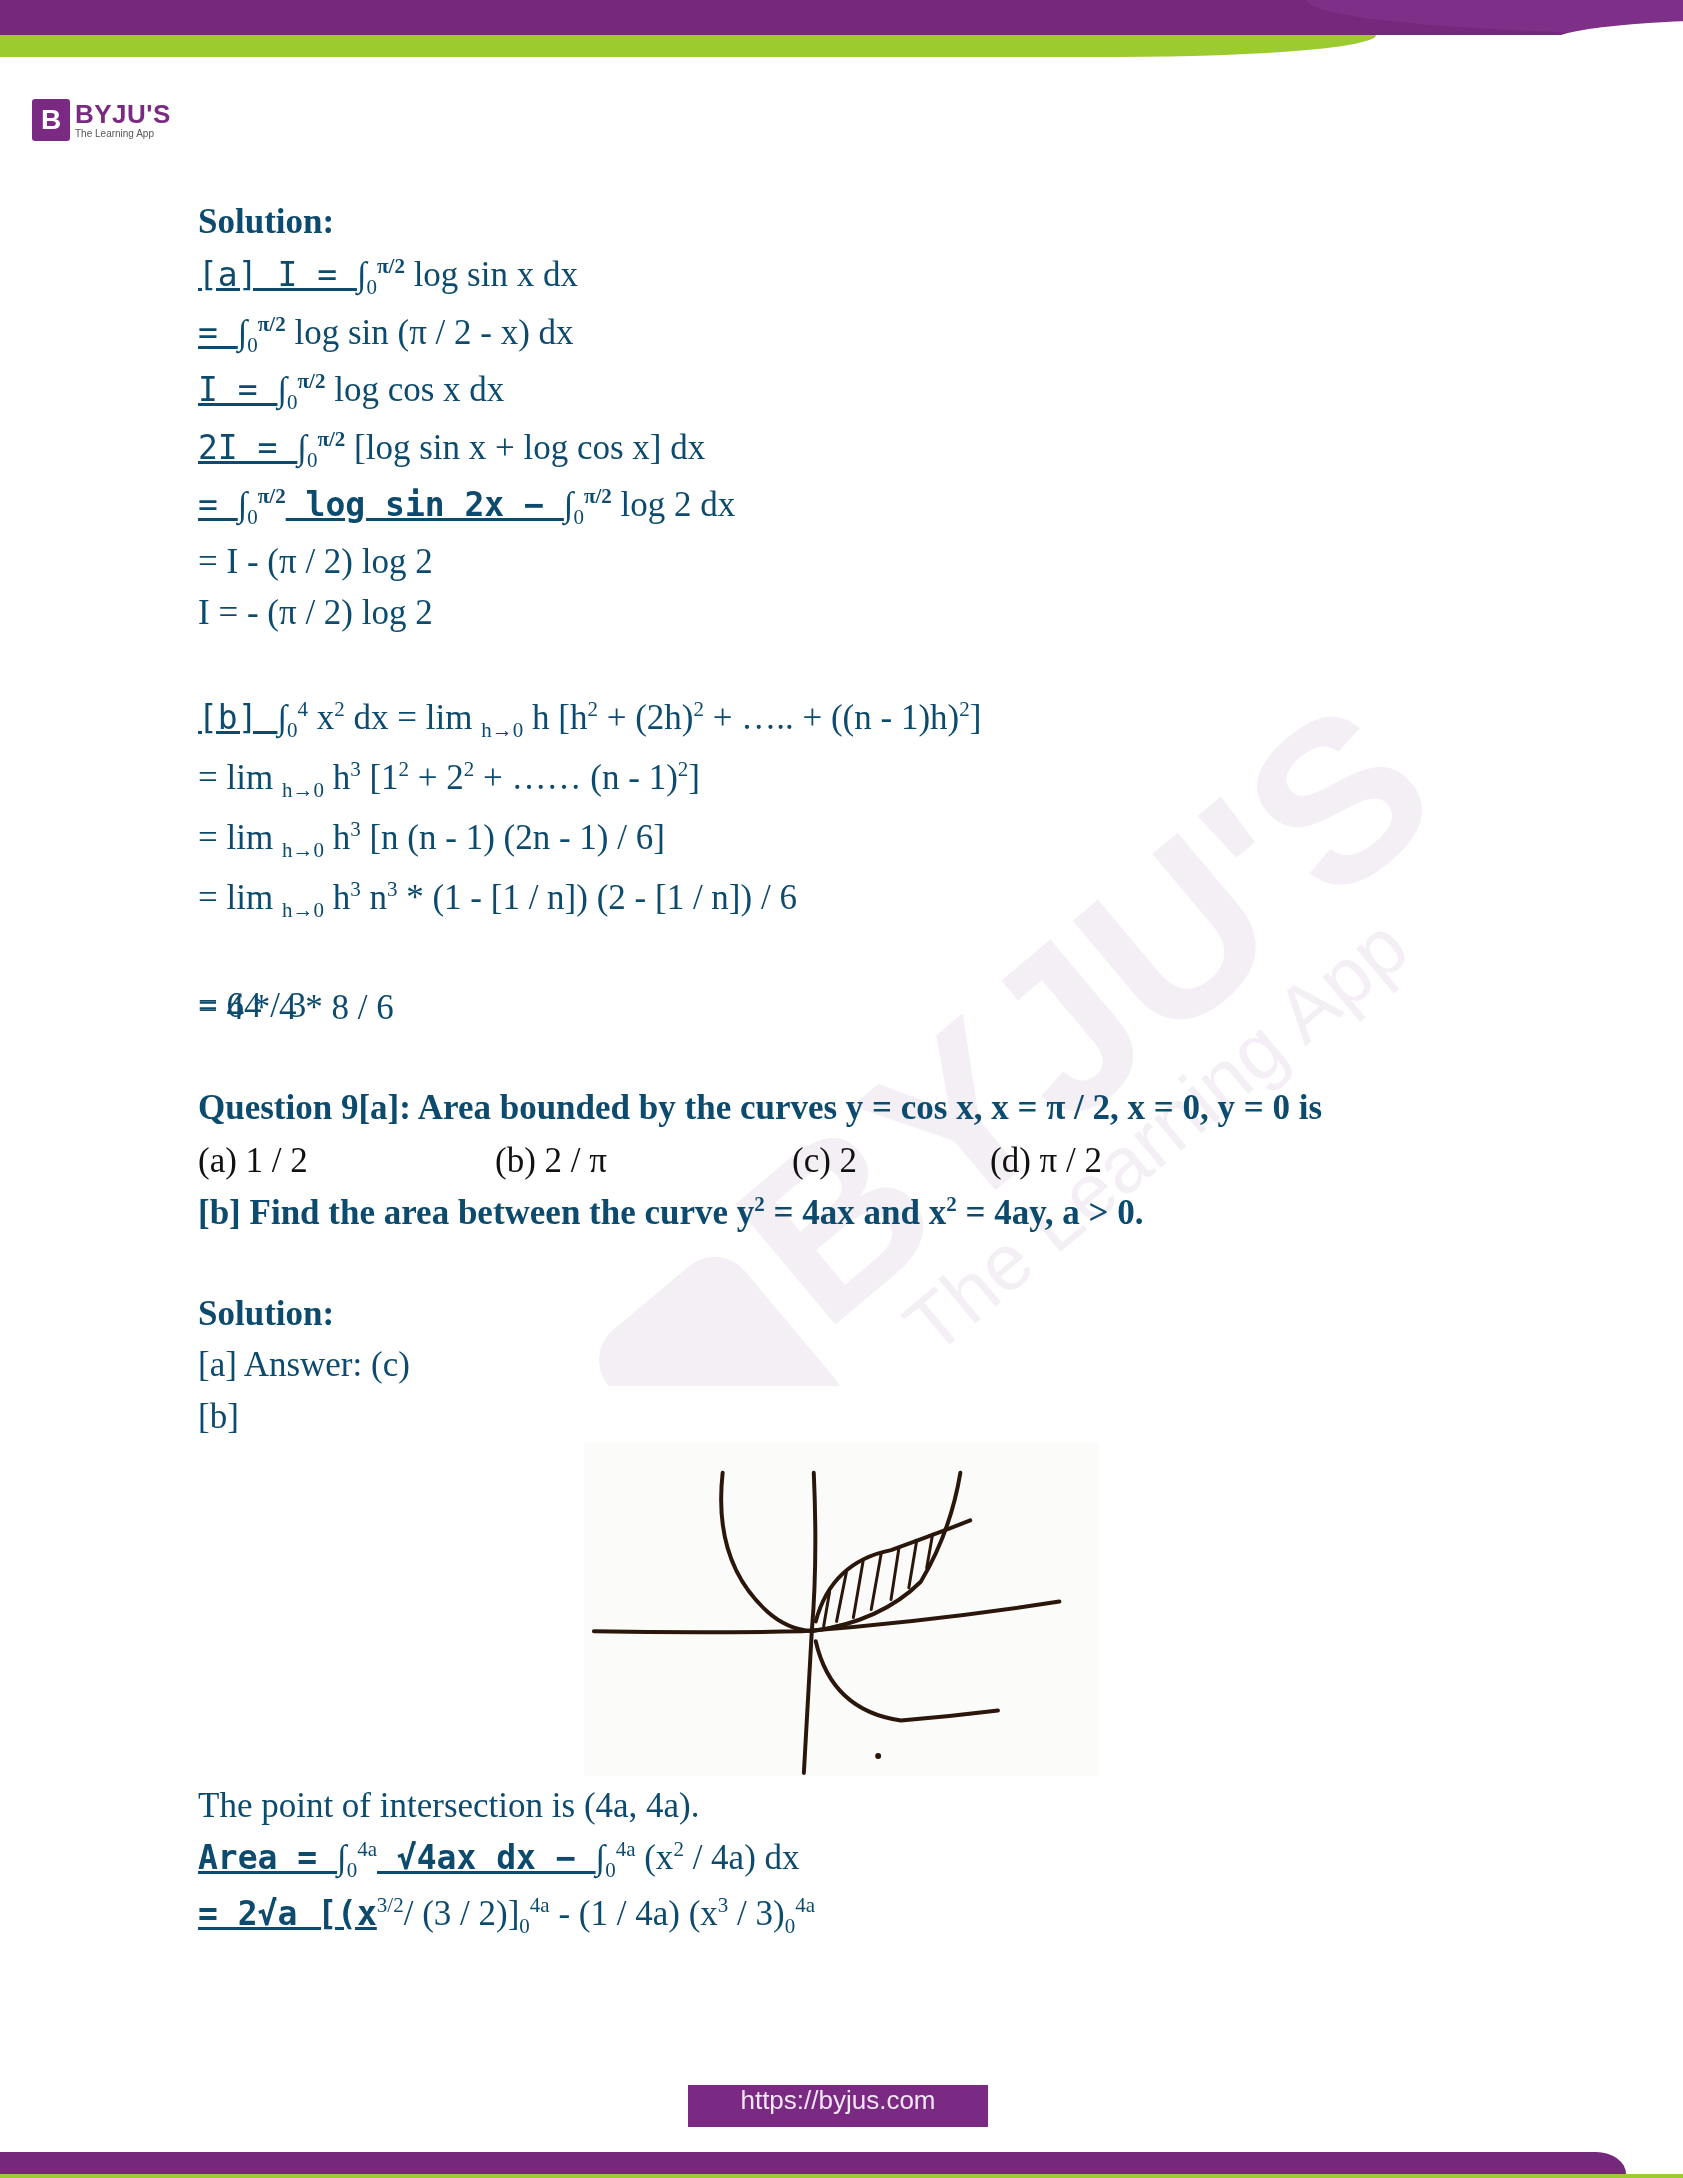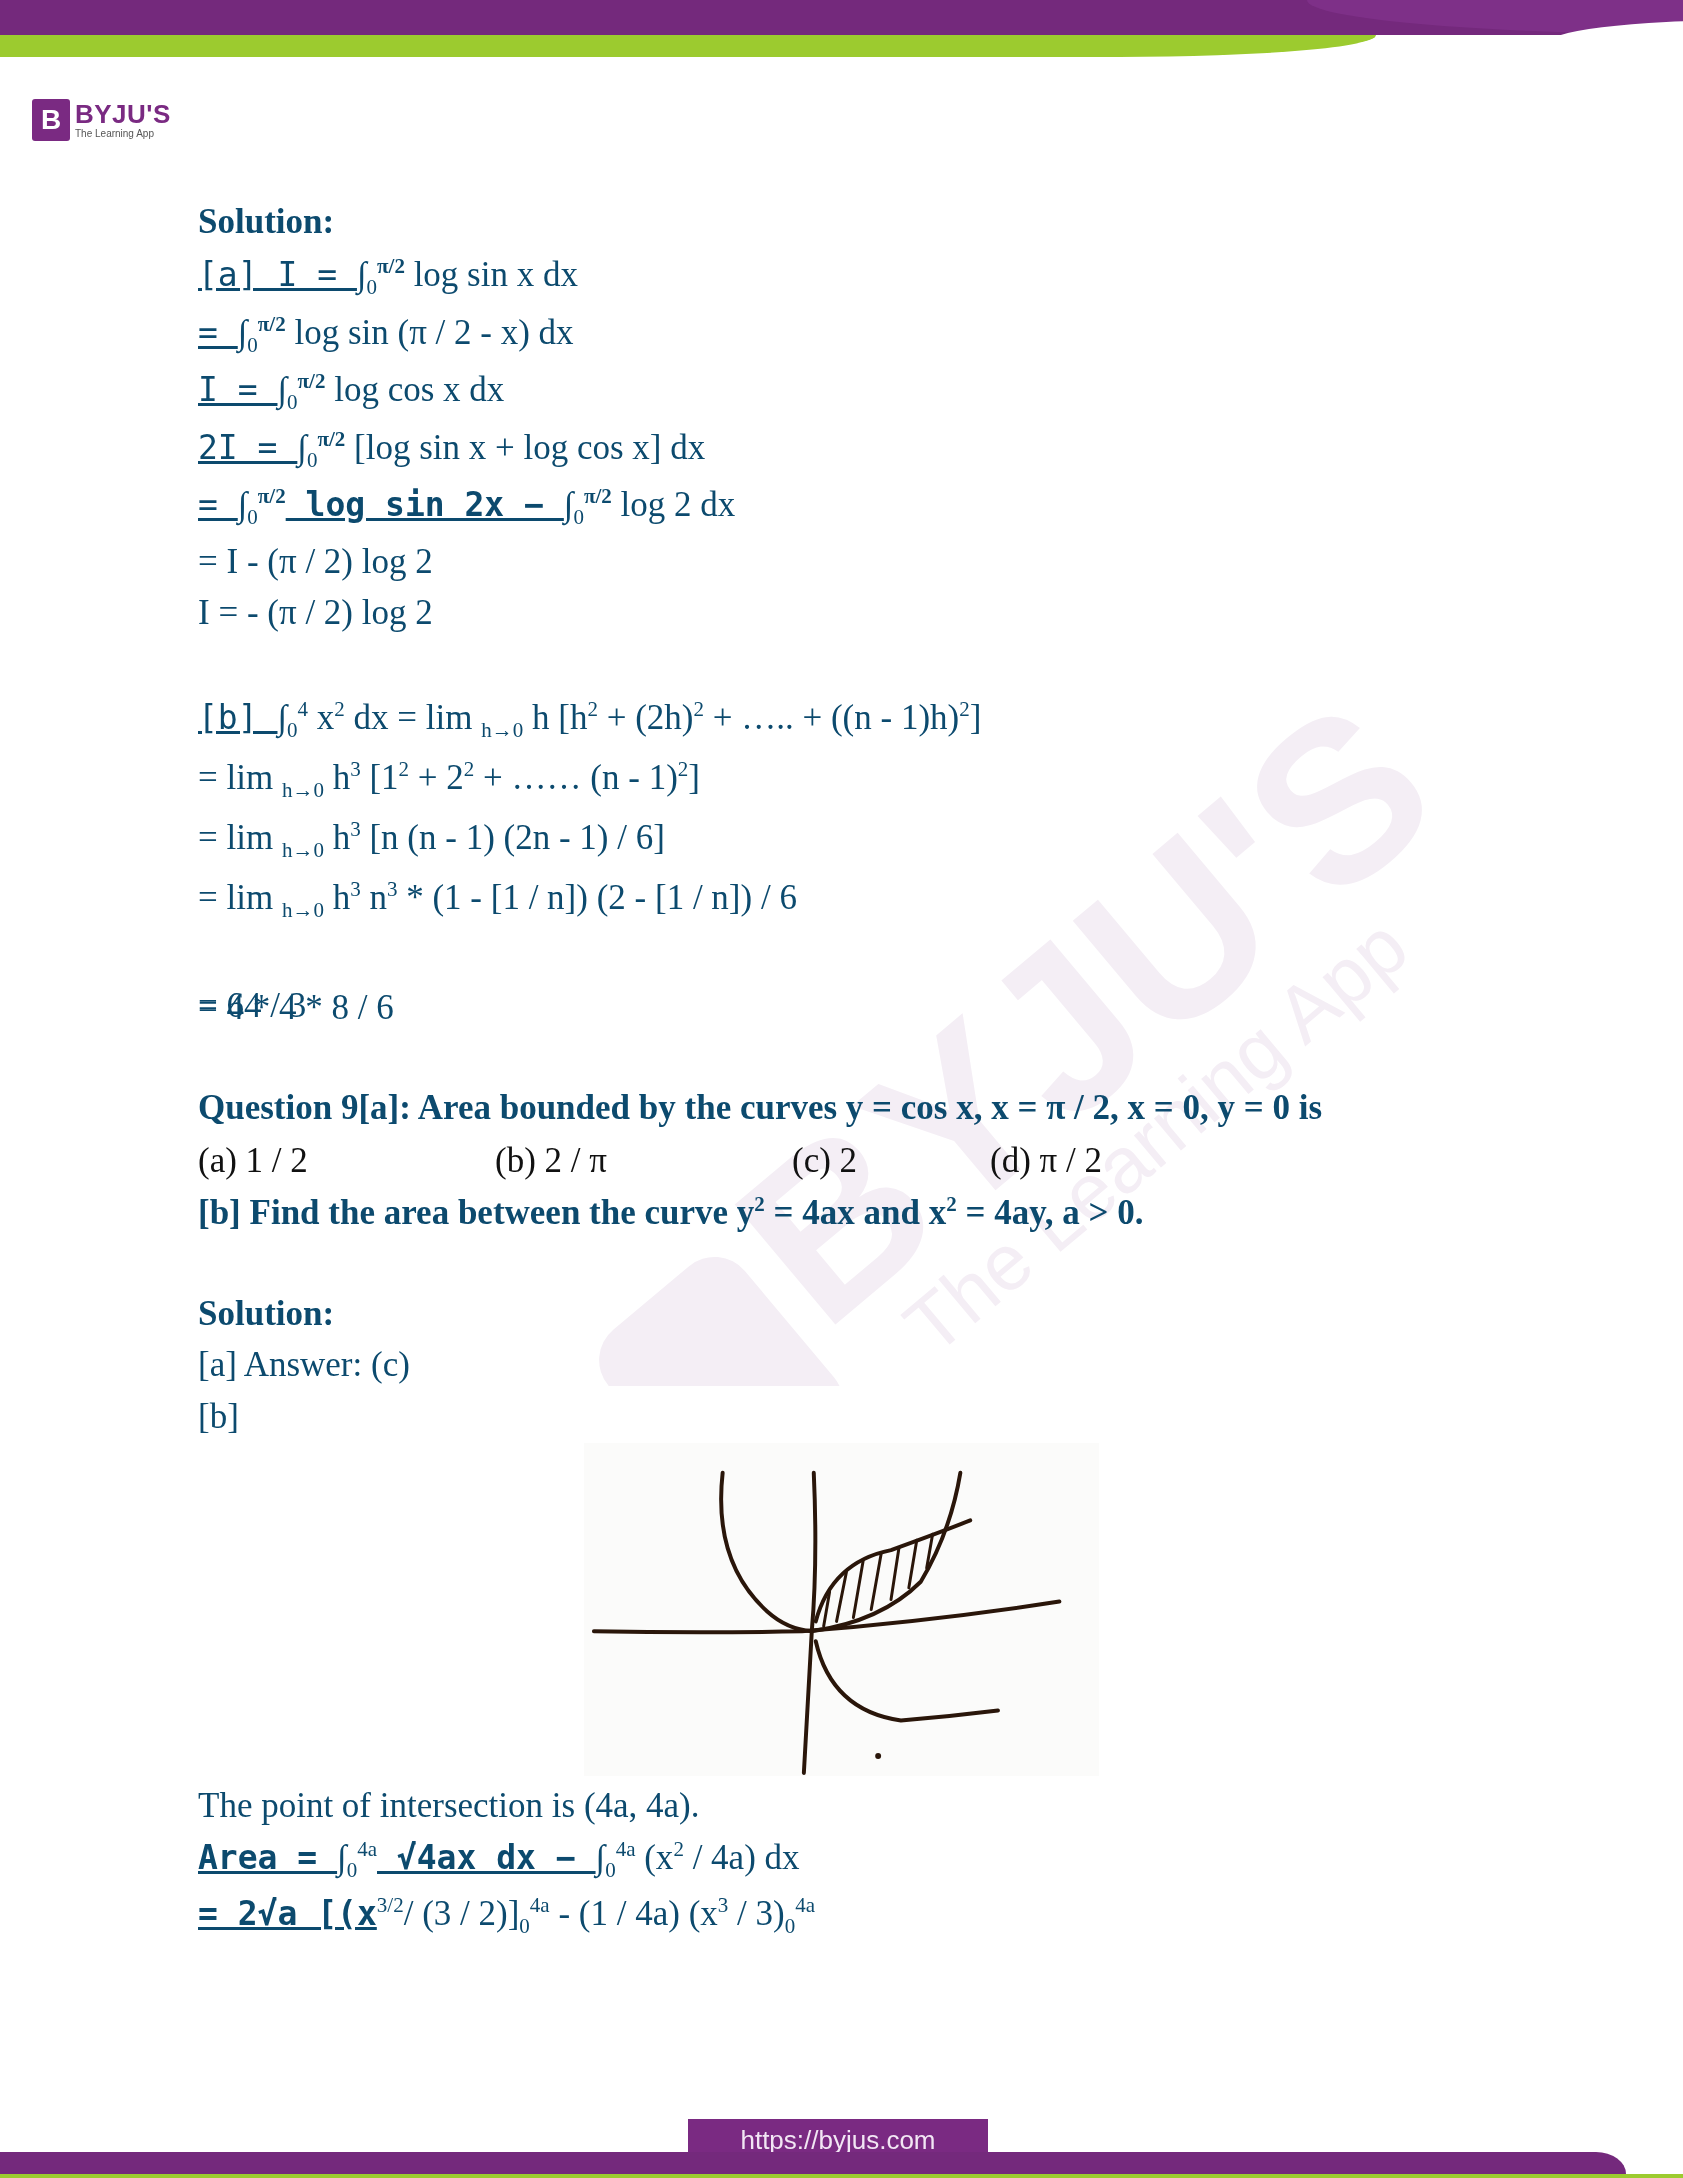--- a/index.html
+++ b/index.html
@@ -59,21 +59,21 @@
 
     .graph {
       position: absolute; left: 584px; top: 1443px; width: 515px; height: 333px;
       background: #fbfbfa;
     }
 
     .url-box {
       position: absolute; left: 688px; top: 2085px; width: 300px; height: 42px;
       background: #7a2a82; color: #f2e6f4;
       font-family: "Liberation Sans", sans-serif; font-size: 26px;
-      display: flex; align-items: center; justify-content: center; margin-top: 34px;
+      display: flex; align-items: flex-start; justify-content: center;
     }
     .bar-purple-bottom {
       position: absolute; left: 0; top: 2152px; width: 1626px; height: 22px;
       background: #74297c; border-top-right-radius: 30px 22px;
     }
     .bar-green-bottom {
       position: absolute; left: 0; top: 2174px; width: 1683px; height: 4px;
       background: #9ccb2f;
     }
   </style>

